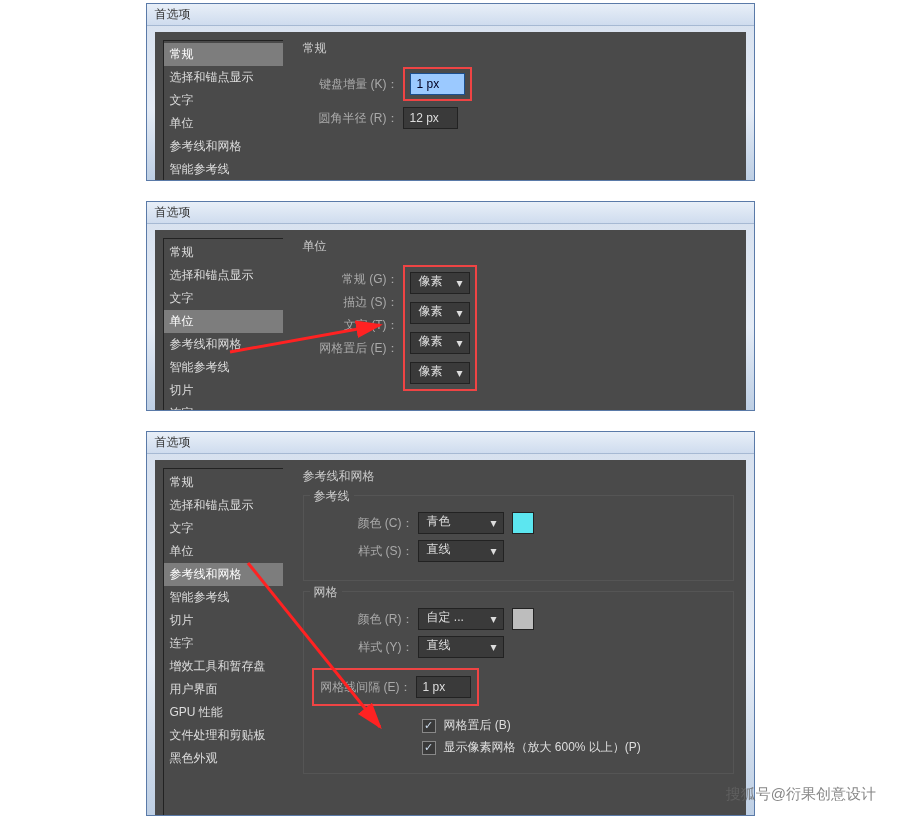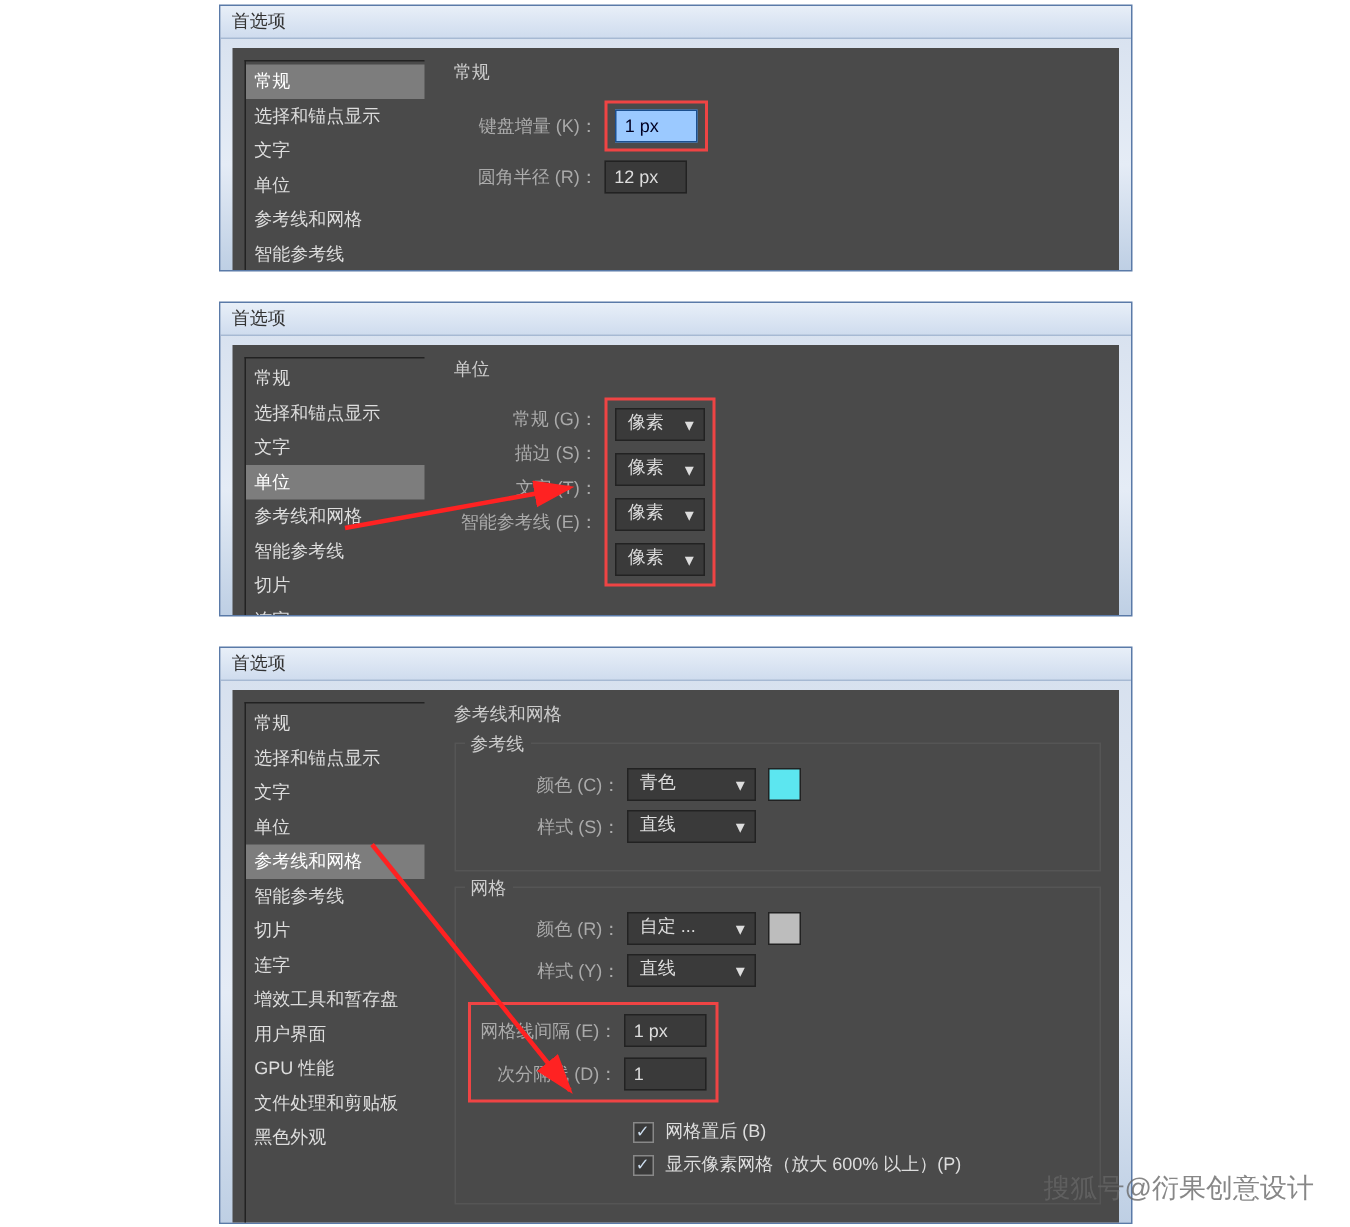--- a/index.html
+++ b/index.html
@@ -19,21 +19,21 @@
 .text-input { background: #3a3a3a; border: 1px solid #222; color: #ddd; padding: 3px 6px; width: 55px; height: 22px; }
 .text-input.hl { background: #9bc9ff; color: #002; border: 1px solid #1b4f8f; }
 .select { background: #3a3a3a; border: 1px solid #222; color: #ddd; padding: 3px 6px 3px 8px; width: 60px; height: 22px; display: flex; justify-content: space-between; align-items: flex-end; }
 .select.wide { width: 86px; }
 .chev { margin-left: 6px; }
 .swatch { width: 22px; height: 22px; border: 1px solid #222; margin-left: 8px; }
 .checkbox { display: flex; align-items: center; margin: 5px 0 5px 104px; color: #ddd; }
 .checkbox .box { width: 14px; height: 14px; background: #3a3a3a; border: 1px solid #888; display: inline-flex; align-items: center; justify-content: center; margin-right: 8px; color: #cde; font-size: 11px; }
 .red-box { border: 2px solid #ef4444; padding: 5px 4px; }
 .arrow-svg { position: absolute; pointer-events: none; }
-.watermark { position: fixed; right: 24px; bottom: 14px; color: #666; font-size: 18px; opacity: .78; }
+.watermark { position: fixed; right: 24px; bottom: 14px; color: #666; font-size: 15px; opacity: .78; }
 </style>
 </head>
 <body>
 
 <div class="panel" style="height:178px;">
   <div class="titlebar">首选项</div>
   <div class="dark-stage" style="height:152px;">
     <div class="sidebar" id="sb1">
         <div class="sidebar-item sel">常规</div>
         <div class="sidebar-item">选择和锚点显示</div>
@@ -78,21 +78,21 @@
           <div class="row">
               <div class="row-label">常规 (G)：</div>
             </div>
           <div class="row">
               <div class="row-label">描边 (S)：</div>
             </div>
           <div class="row">
               <div class="row-label">文字 (T)：</div>
             </div>
           <div class="row">
-              <div class="row-label">智能参考线 (E)：</div>
+              <div class="row-label">网格置后 (E)：</div>
             </div>
         </div>
         <div class="red-box" style="padding:3px 5px;">
           <div class="row" style="margin:2px 0 8px;">
               <div class="select">
                 <span>像素</span>
                 <span class="chev">▾</span>
               </div>
             </div>
           <div class="row" style="margin:8px 0;">
@@ -182,24 +182,20 @@
           <div class="select wide">
               <span>直线</span>
               <span class="chev">▾</span>
             </div>
         </div>
         <div class="red-box" style="display:inline-block;margin:4px 0 6px -6px;padding:3px 6px 3px 2px;">
           <div class="row" style="margin:3px 0;">
             <div class="row-label">网格线间隔 (E)：</div>
             <input class="text-input" value="1 px" style="">
           </div>
-          <div class="row" style="margin:7px 0 3px;">
-            <div class="row-label">次分隔线 (D)：</div>
-            <input class="text-input" value="1" style="">
-          </div>
         </div>
         <div class="checkbox">
             <span class="box">✓</span>
             <span>网格置后 (B)</span>
           </div>
         <div class="checkbox">
             <span class="box">✓</span>
             <span>显示像素网格（放大 600% 以上）(P)</span>
           </div>
       </div>

